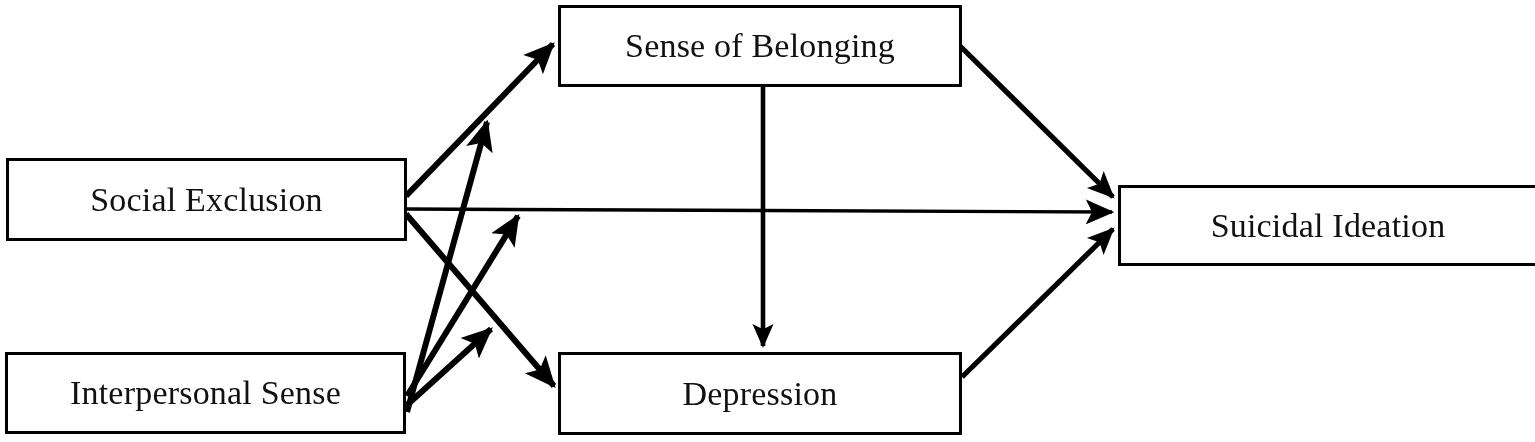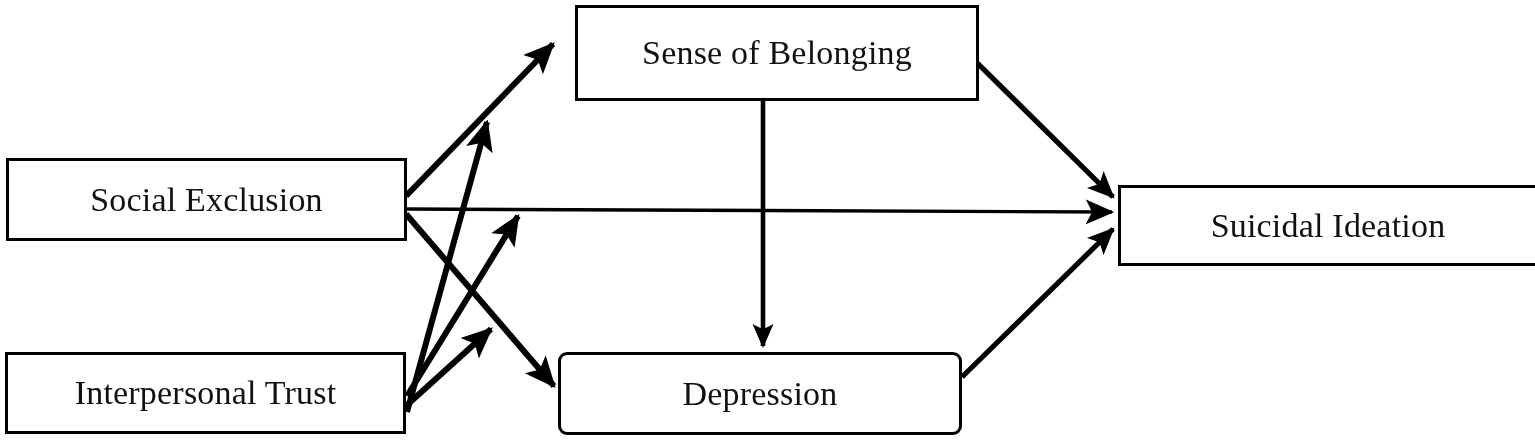--- a/index.html
+++ b/index.html
@@ -39,23 +39,23 @@
     font-family: "Liberation Serif", "DejaVu Serif", serif;
     color: #111111;
     font-size: 34px;
     line-height: 1.1;
     letter-spacing: 0.2px;
     white-space: nowrap;
     text-align: center;
   }
   
   #node-social-exclusion   { left: 6px;    top: 158px; width: 401px; height: 83px; }
-  #node-sense-of-belonging { left: 558px;  top: 5px;   width: 404px; height: 96px; margin-left: 17px; }
+  #node-sense-of-belonging { left: 558px;  top: 5px;   width: 404px; height: 82px; }
   #node-interpersonal-trust{ left: 5px;    top: 352px; width: 401px; height: 82px; }
-  #node-depression         { left: 558px;  top: 352px; width: 404px; height: 83px; border-radius: 9px; }
+  #node-depression         { left: 558px;  top: 352px; width: 404px; height: 83px; }
   #node-suicidal-ideation  { left: 1118px; top: 185px; width: 420px; height: 81px; }
 </style>
 </head>
 <body>
 
 <div id="diagram-root">
 
   <svg id="diagram-svg" viewBox="0 0 1535 442" xmlns="http://www.w3.org/2000/svg">
     <defs>
       <marker id="arrowhead" viewBox="0 0 10 10" refX="9.2" refY="5" markerWidth="5.2" markerHeight="5.2" orient="auto-start-reverse" markerUnits="strokeWidth">
@@ -87,21 +87,21 @@
       <line x1="962" y1="377" x2="1113" y2="229" stroke-width="5.2" marker-end="url(#arrowhead)"></line>
 
     </g>
   </svg>
 
   <div class="node-box" id="node-social-exclusion">
     <span class="node-label">Social Exclusion</span>
   </div>
 
   <div class="node-box" id="node-interpersonal-trust">
-    <span class="node-label">Interpersonal Trust</span>
+    <span class="node-label">Interpersonal Sense</span>
   </div>
 
   <div class="node-box" id="node-sense-of-belonging">
     <span class="node-label">Sense of Belonging</span>
   </div>
 
   <div class="node-box" id="node-depression">
     <span class="node-label">Depression</span>
   </div>
 

